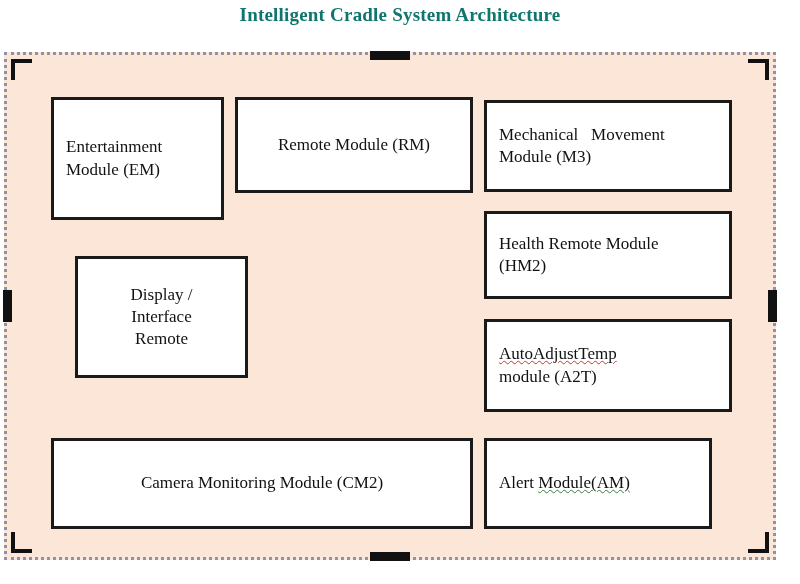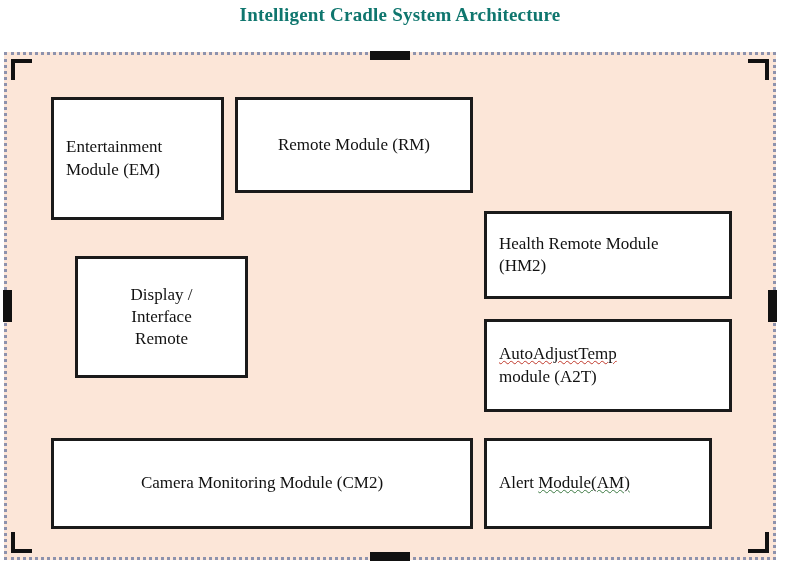--- a/index.html
+++ b/index.html
@@ -133,20 +133,26 @@
         <span>Module (EM)</span>
       </span>
     </div>
 
     <div class="module-box align-center" style="left:228px; top:42px; width:238px; height:96px;">
       <span class="label">
         <span>Remote Module (RM)</span>
       </span>
     </div>
 
+    <div class="module-box align-left" style="left:477px; top:45px; width:248px; height:92px;">
+      <span class="label">
+        <span class="gap-wide">Mechanical   Movement</span><br>
+        <span>Module (M3)</span>
+      </span>
+    </div>
 
     <div class="module-box align-center" style="left:44px; top:201px; width:173px; height:122px;margin-left:24px;">
       <span class="label">
         <span>Display /</span><br>
         <span>Interface</span><br>
         <span>Remote</span>
       </span>
     </div>
 
 

